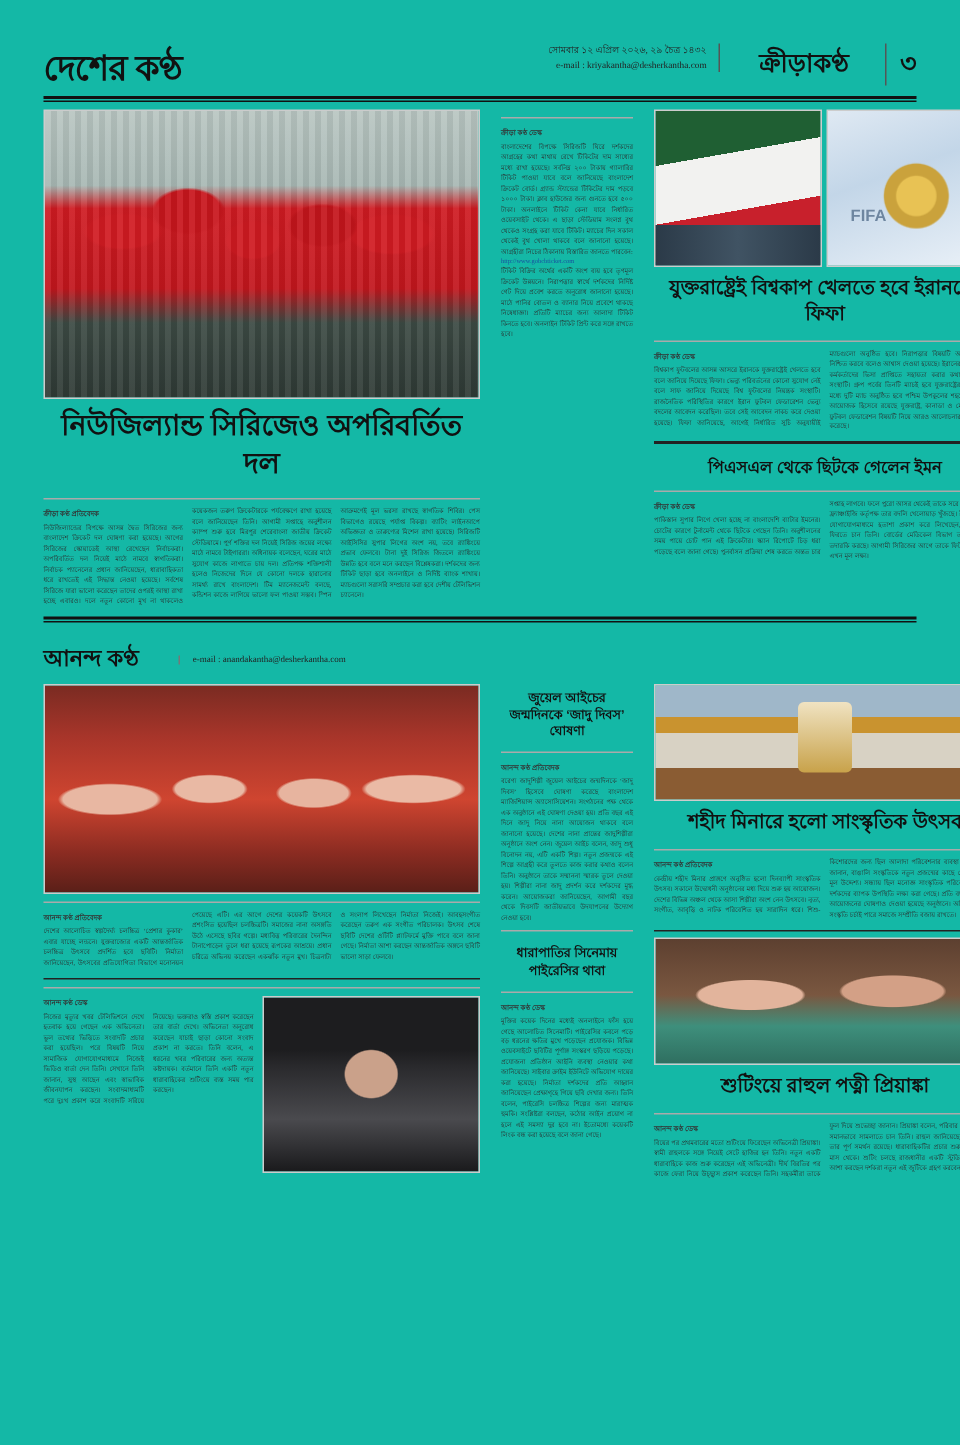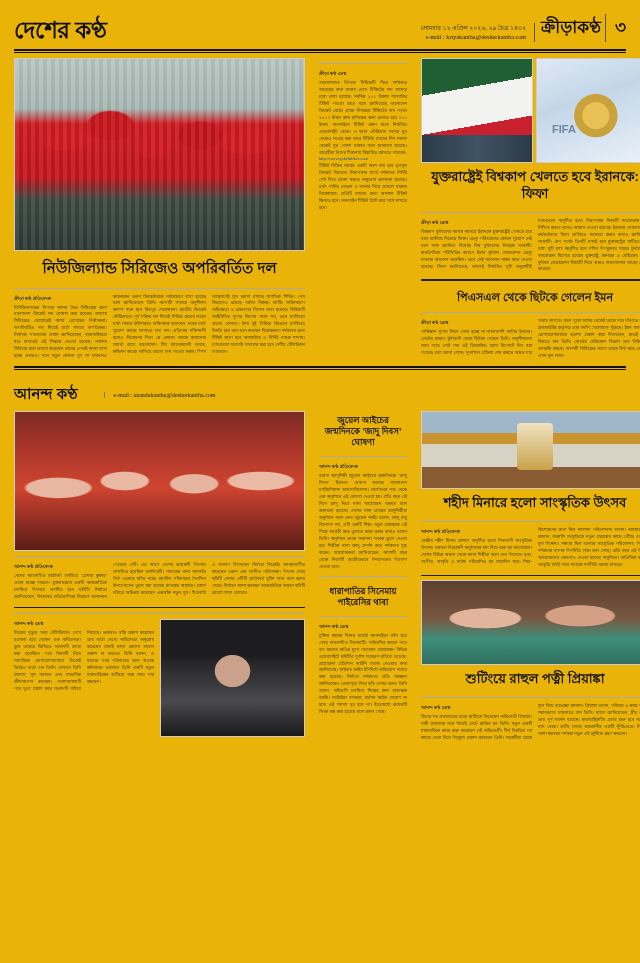--- a/index.html
+++ b/index.html
@@ -2,28 +2,28 @@
 <html><head>
 <meta charset="utf-8">
 <style>
   * { box-sizing: border-box; margin: 0; padding: 0; }
   html, body {
     width: 640px; height: 963px;
     background: #ffffff;
     font-family: "Liberation Serif", "DejaVu Serif", serif;
     overflow: hidden;
   }
-  .page { position: relative; width: 640px; height: 963px; background:#eab308; padding: 0; }
+  .page { position: relative; width: 640px; height: 963px; background:#14b8a6; padding: 15px; }
 
   
   .masthead { display:flex; align-items:flex-end; justify-content:space-between;
               padding: 14px 14px 4px 14px; }
   .mast-logo { font-family:"Liberation Sans", sans-serif; font-weight:bold;
                font-size:23px; letter-spacing:-0.5px; color:#111; line-height:1; }
-  .mast-right { display:flex; align-items:flex-end; gap:4px; }
+  .mast-right { display:flex; align-items:flex-start; gap:24px; }
   .mast-dateblock { text-align:right; font-size:6.2px; line-height:1.55; color:#222;
                     padding-right:8px; border-right:1px solid #555; }
   .mast-section { font-family:"Liberation Sans", sans-serif; font-weight:bold;
                   font-size:17px; color:#111; padding-left:2px; }
   .mast-pageno { font-family:"Liberation Sans", sans-serif; font-weight:bold;
                  font-size:17px; color:#111; border-left:1px solid #555; padding-left:9px; }
   .rule-thick { height:2px; background:#111; margin:3px 14px 0 14px; }
   .rule-thin  { height:1px; background:#111; margin:1px 14px 5px 14px; }
 
   
@@ -69,21 +69,21 @@
       radial-gradient(ellipse at 50% 44%, #caa18a 0 17%, transparent 18%),
       linear-gradient(180deg,#1d1d1f 0 30%, #2a2a2d 40%, #4a4a4e 70%, #1a1a1c 100%);}
   .ph-couple { height:85px; background:
       radial-gradient(ellipse at 28% 45%, #e2b49c 0 15%, transparent 16%),
       radial-gradient(ellipse at 70% 42%, #d3a086 0 15%, transparent 16%),
       linear-gradient(180deg,#5d4030 0%, #7a5740 45%, #3e8f7c 70%, #2f6f60 100%);}
 
   
   .headline { text-align:center; font-family:"Liberation Sans", sans-serif;
               font-weight:bold; color:#111; line-height:1.3; }
-  .hl-xl { font-size:15px; padding:7px 0 5px 0; }
+  .hl-xl { font-size:19px; padding:7px 0 5px 0; }
   .hl-lg { font-size:13px;   padding:6px 0 4px 0; }
   .hl-md { font-size:11px;   padding:5px 0 3px 0; }
   .hl-sm { font-size:8.5px;  padding:4px 0 3px 0; }
   .byline { font-family:"Liberation Sans", sans-serif; font-weight:bold;
             font-size:4.6px; color:#333; padding:1px 0 2px 0; }
   .body-text { font-size:4.3px; line-height:1.62; text-align:justify; color:#2b2b2b;
                hyphens:auto; word-spacing:0.2px; }
   .textcols-3 { column-count:3; column-gap:6px; }
   .textcols-2 { column-count:2; column-gap:6px; }
   .hr-soft { height:1px; background:#aaa; margin:5px 0; }

